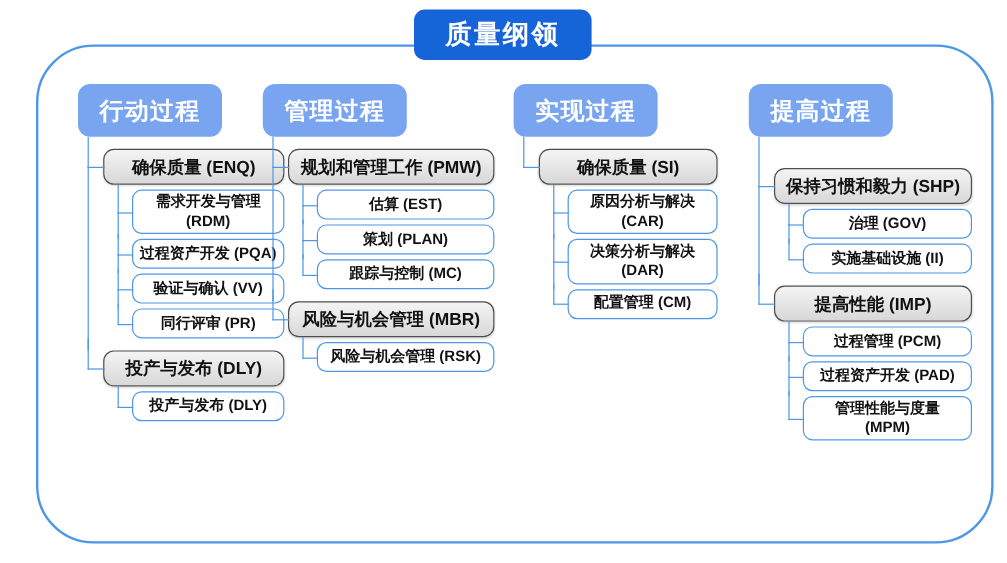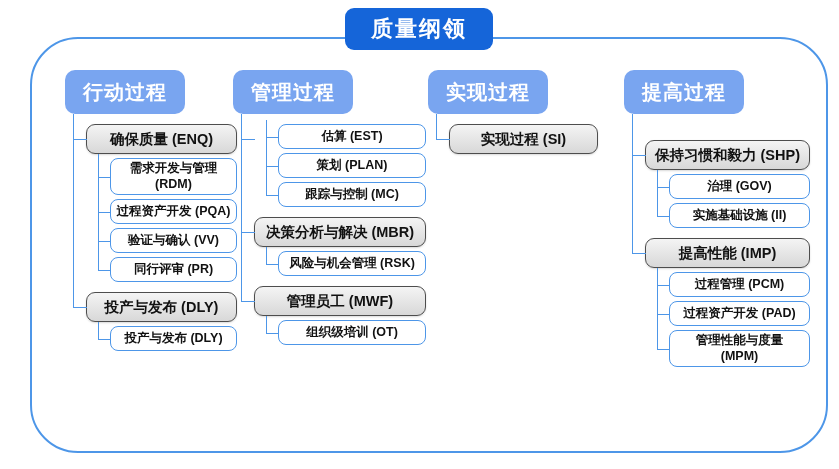--- a/index.html
+++ b/index.html
@@ -15,21 +15,21 @@
 
   .title {
     position:absolute; left:345px; top:8px; width:148px; height:42px;
     background:#1565d9; border-radius:9px; color:#fff;
     font-size:22px; font-weight:bold; letter-spacing:2px;
     display:flex; align-items:center; justify-content:center; z-index:3;text-align:center;
   }
 
   .col { position:absolute; top:70px; }
   .c1 { left:65px;  width:172px; }
-  .c2 { left:233px; width:193px; }
+  .c2 { left:219px; width:193px; }
   .c3 { left:428px; width:170px; }
   .c4 { left:624px; width:186px; }
 
   .hdr {
     width:120px; height:44px; background:#79a5f0; border-radius:10px;
     color:#fff; font-size:20px; font-weight:bold; letter-spacing:1px;
     display:flex; align-items:center; justify-content:center;
   }
 
   .groups { position:relative; margin-left:8px; }
@@ -108,56 +108,60 @@
             </div>
         </div>
       </div>
     </div>
   </div>
 
   <div class="col c2">
     <div class="hdr">管理过程</div>
     <div class="groups">
       <div class="group">
+        <div class="gbox">规划和管理工作 (PMW)</div>
         <div class="children">
           <div class="crow">
               <div class="cbox">估算 (EST)</div>
             </div>
           <div class="crow">
               <div class="cbox">策划 (PLAN)</div>
             </div>
           <div class="crow">
               <div class="cbox">跟踪与控制 (MC)</div>
             </div>
         </div>
       </div>
       <div class="group">
-        <div class="gbox">决策分析与解决 (MBR)</div>
+        <div class="gbox">风险与机会管理 (MBR)</div>
         <div class="children">
           <div class="crow">
               <div class="cbox">风险与机会管理 (RSK)</div>
-            </div>
-        </div>
-      </div>
-      <div class="group">
-        <div class="gbox">管理员工 (MWF)</div>
-        <div class="children">
-          <div class="crow">
-              <div class="cbox">组织级培训 (OT)</div>
             </div>
         </div>
       </div>
     </div>
   </div>
 
   <div class="col c3">
     <div class="hdr">实现过程</div>
     <div class="groups">
       <div class="group">
-        <div class="gbox">实现过程 (SI)</div>
+        <div class="gbox">确保质量 (SI)</div>
+        <div class="children">
+          <div class="crow">
+              <div class="cbox">原因分析与解决 (CAR)</div>
+            </div>
+          <div class="crow">
+              <div class="cbox">决策分析与解决 (DAR)</div>
+            </div>
+          <div class="crow">
+              <div class="cbox">配置管理 (CM)</div>
+            </div>
+        </div>
       </div>
     </div>
   </div>
 
   <div class="col c4">
     <div class="hdr">提高过程</div>
     <div class="groups">
       <div class="group gap-lg">
         <div class="gbox">保持习惯和毅力 (SHP)</div>
         <div class="children">

